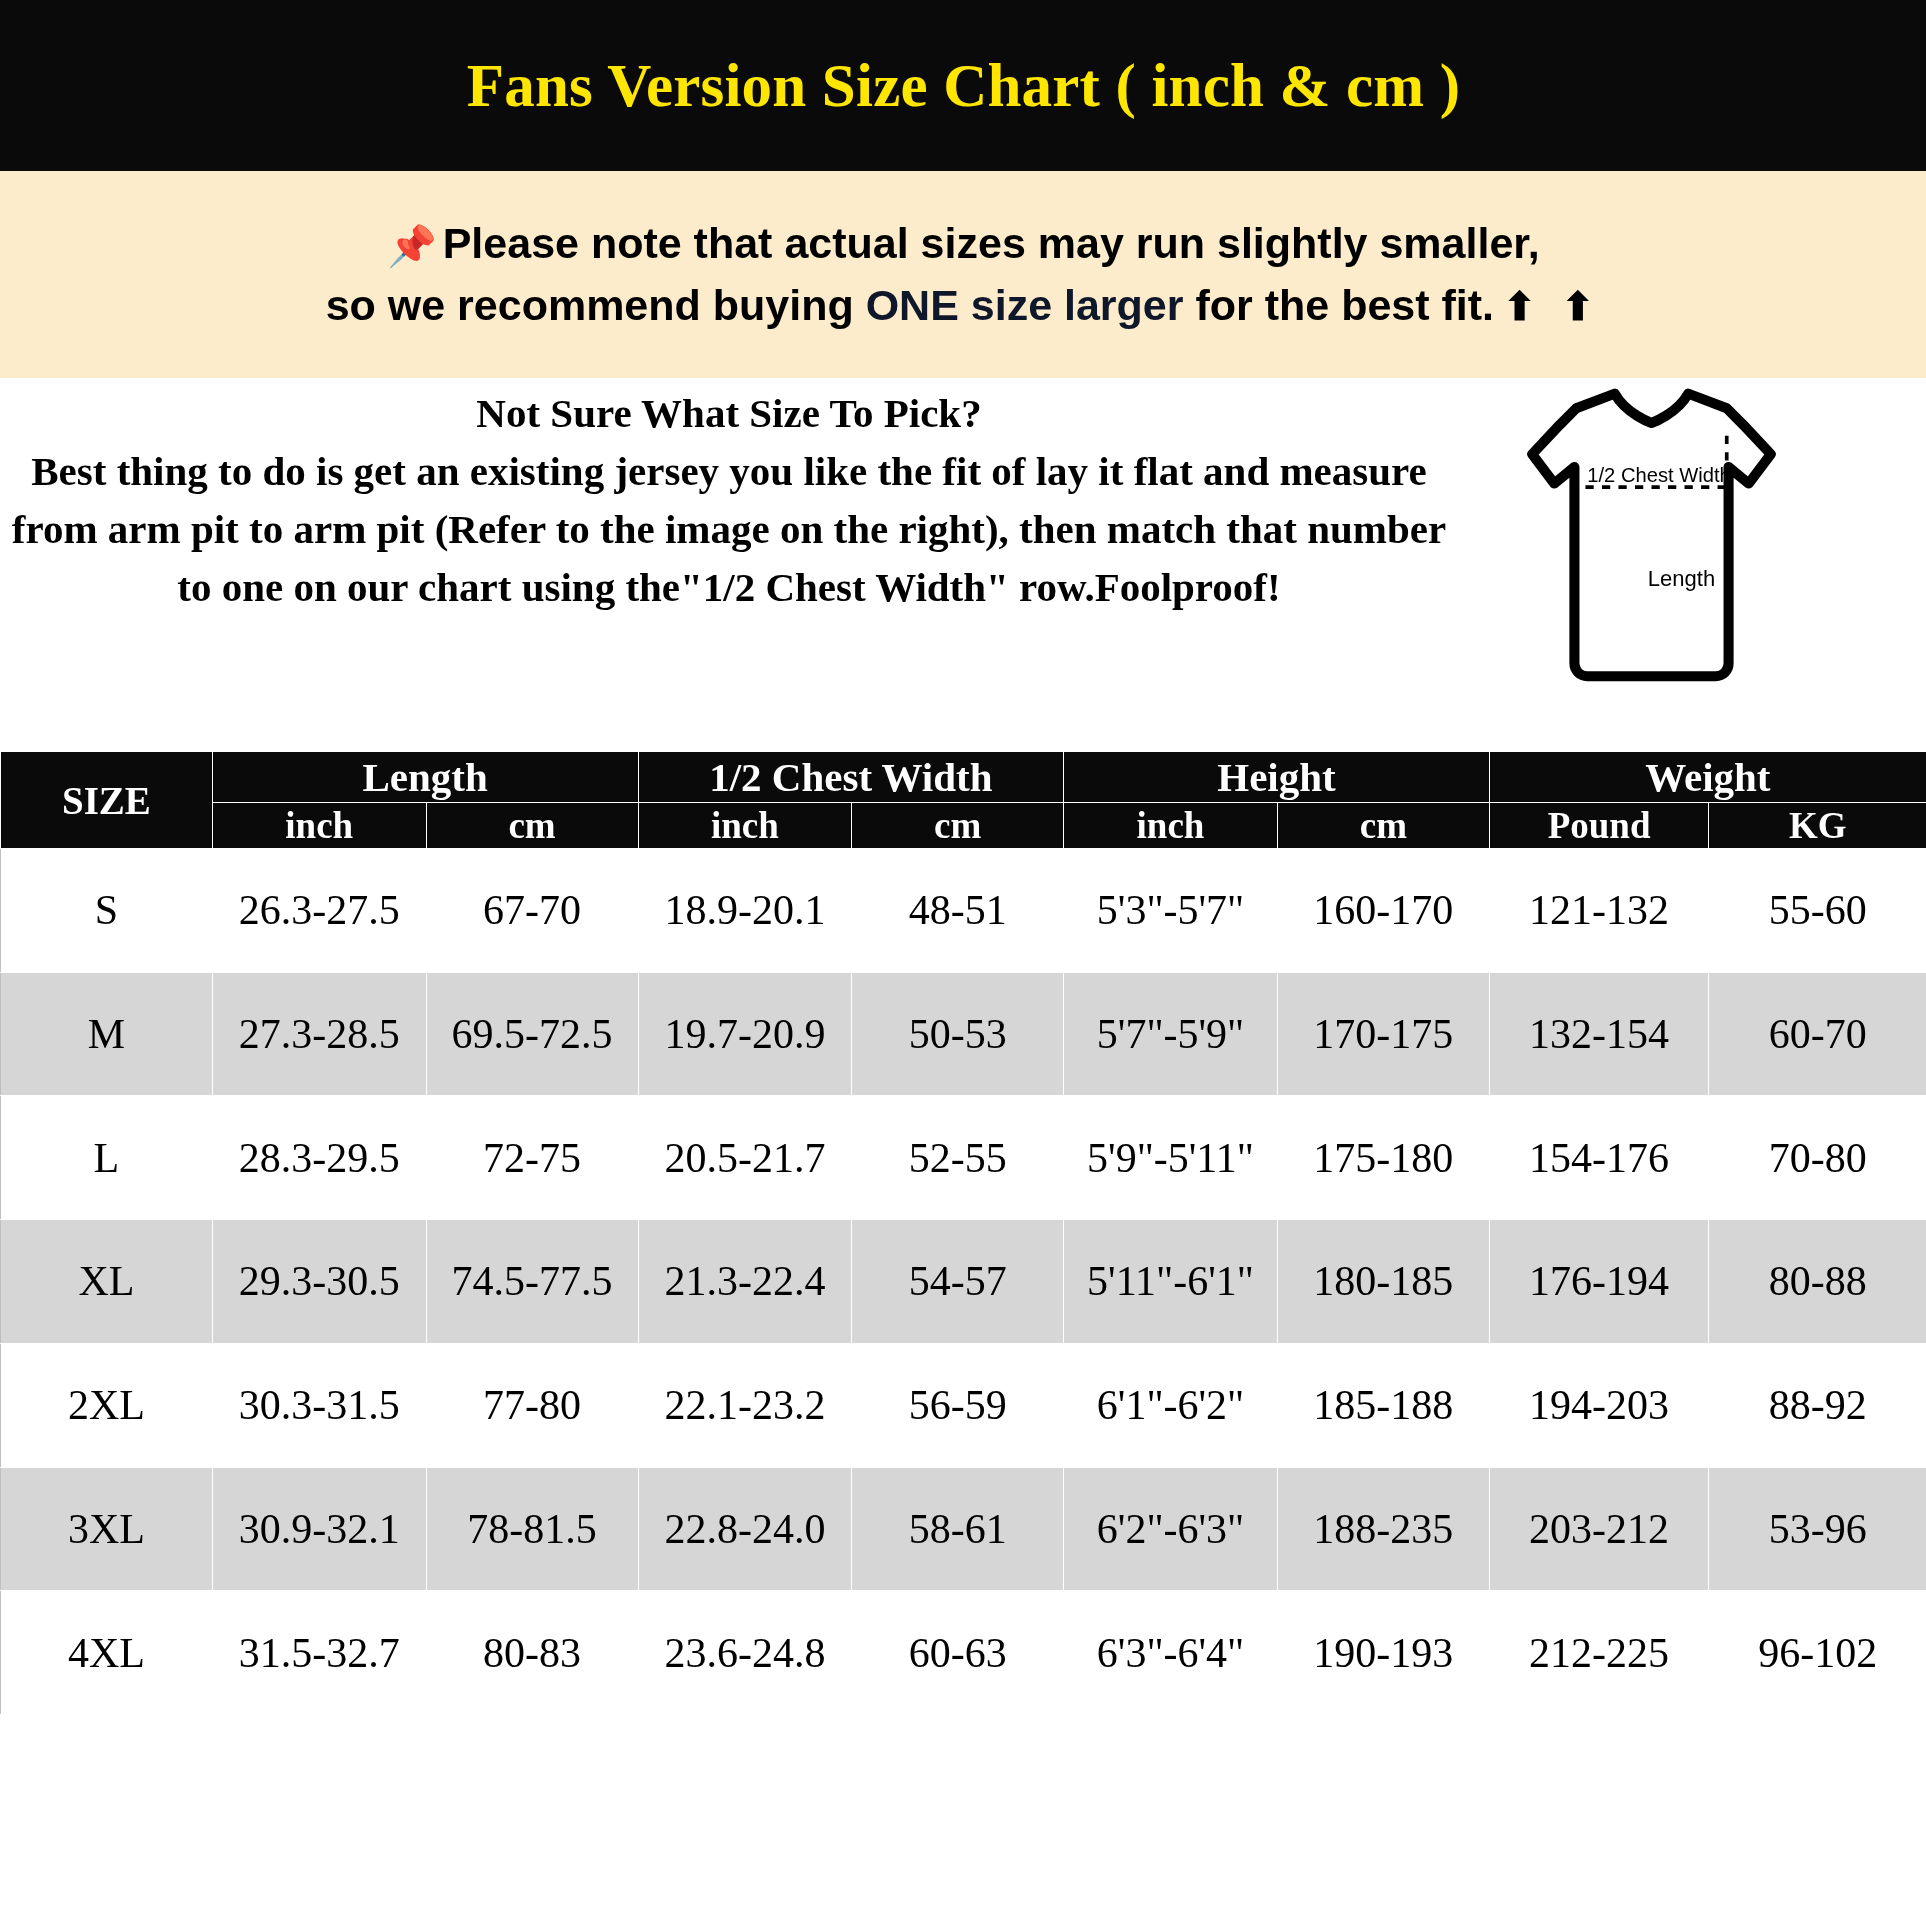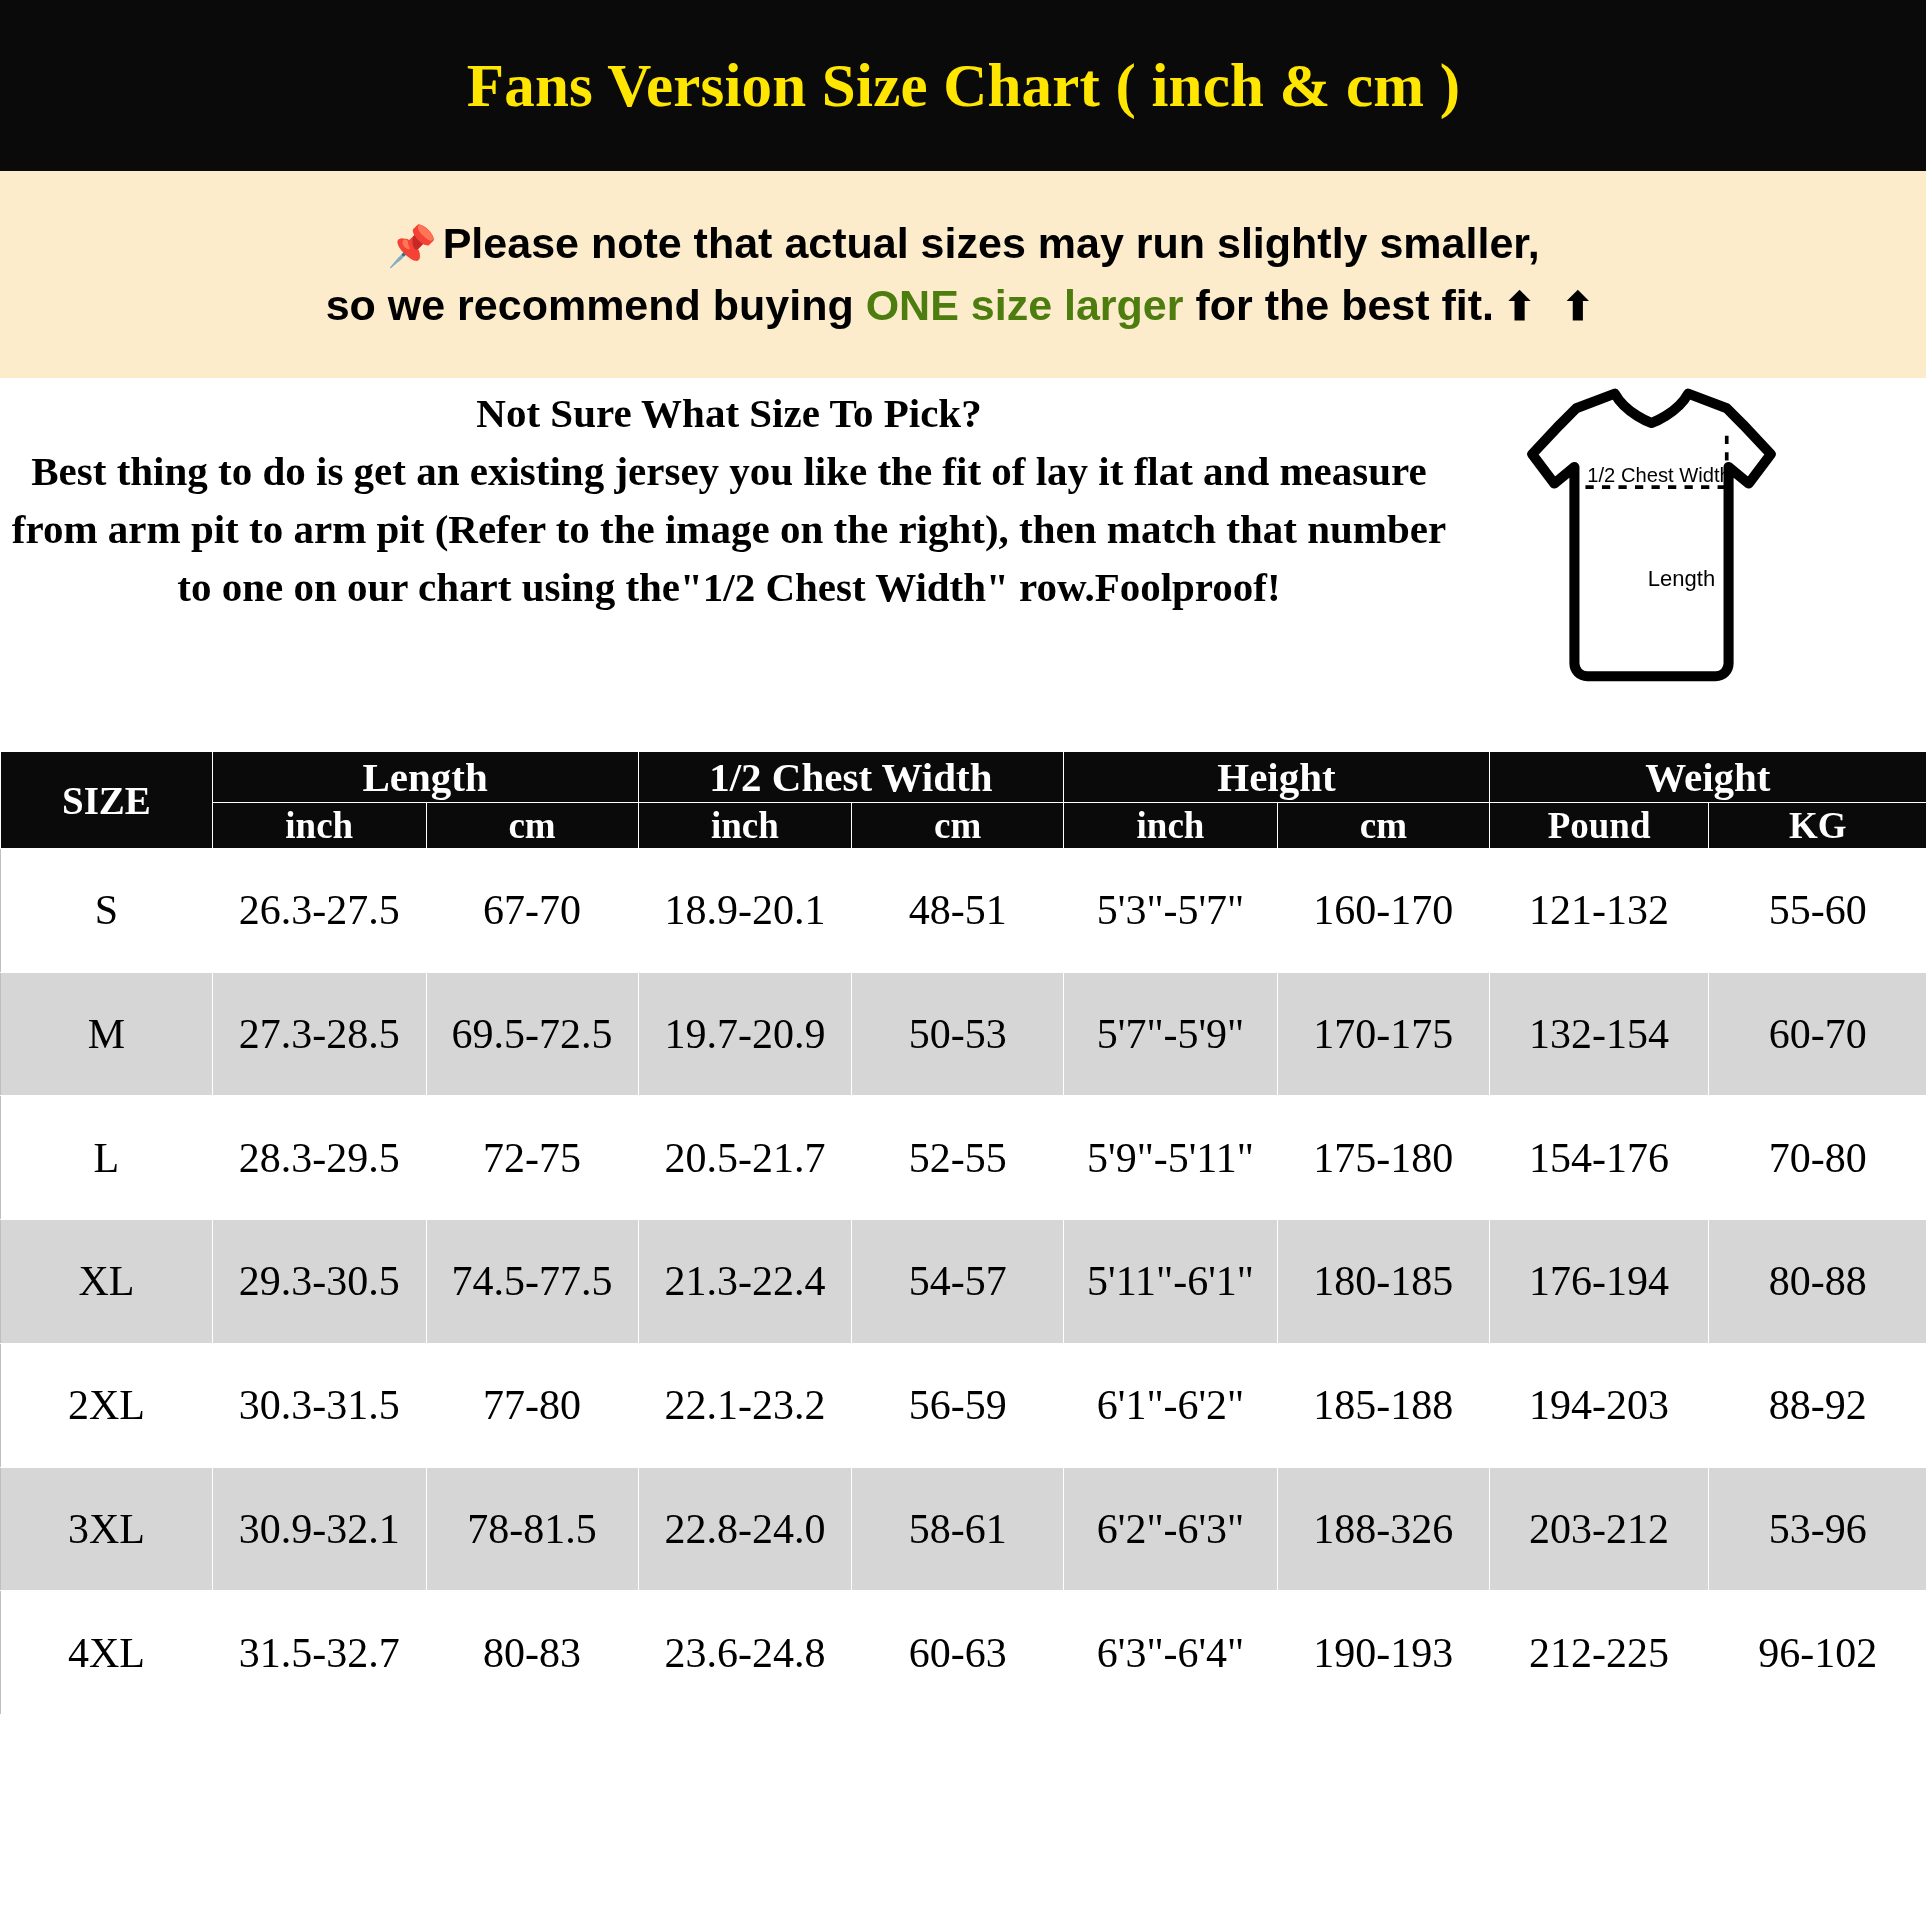--- a/index.html
+++ b/index.html
@@ -59,21 +59,21 @@
     line-height: 1.42;
     text-align: center;
     white-space: nowrap;
   }
   .pin-icon {
     font-size: 40px;
     margin-right: 5.5px;
     vertical-align: -1.8px;
   }
   .red-emph {
-    color: #4d7c0f;
+    color: #0f172a;
   }
   .arrows {
     font-size: 39px;
     letter-spacing: 7.3px;
     margin-left: 9.2px;
   }
 
   
   .advice {
     background: #ffffff;
@@ -305,21 +305,21 @@
           <td>194-203</td>
           <td>88-92</td>
         </tr>
         <tr class="alt">
           <td>3XL</td>
           <td>30.9-32.1</td>
           <td>78-81.5</td>
           <td>22.8-24.0</td>
           <td>58-61</td>
           <td>6'2"-6'3"</td>
-          <td>188-326</td>
+          <td>188-235</td>
           <td>203-212</td>
           <td>53-96</td>
         </tr>
         <tr>
           <td>4XL</td>
           <td>31.5-32.7</td>
           <td>80-83</td>
           <td>23.6-24.8</td>
           <td>60-63</td>
           <td>6'3"-6'4"</td>

